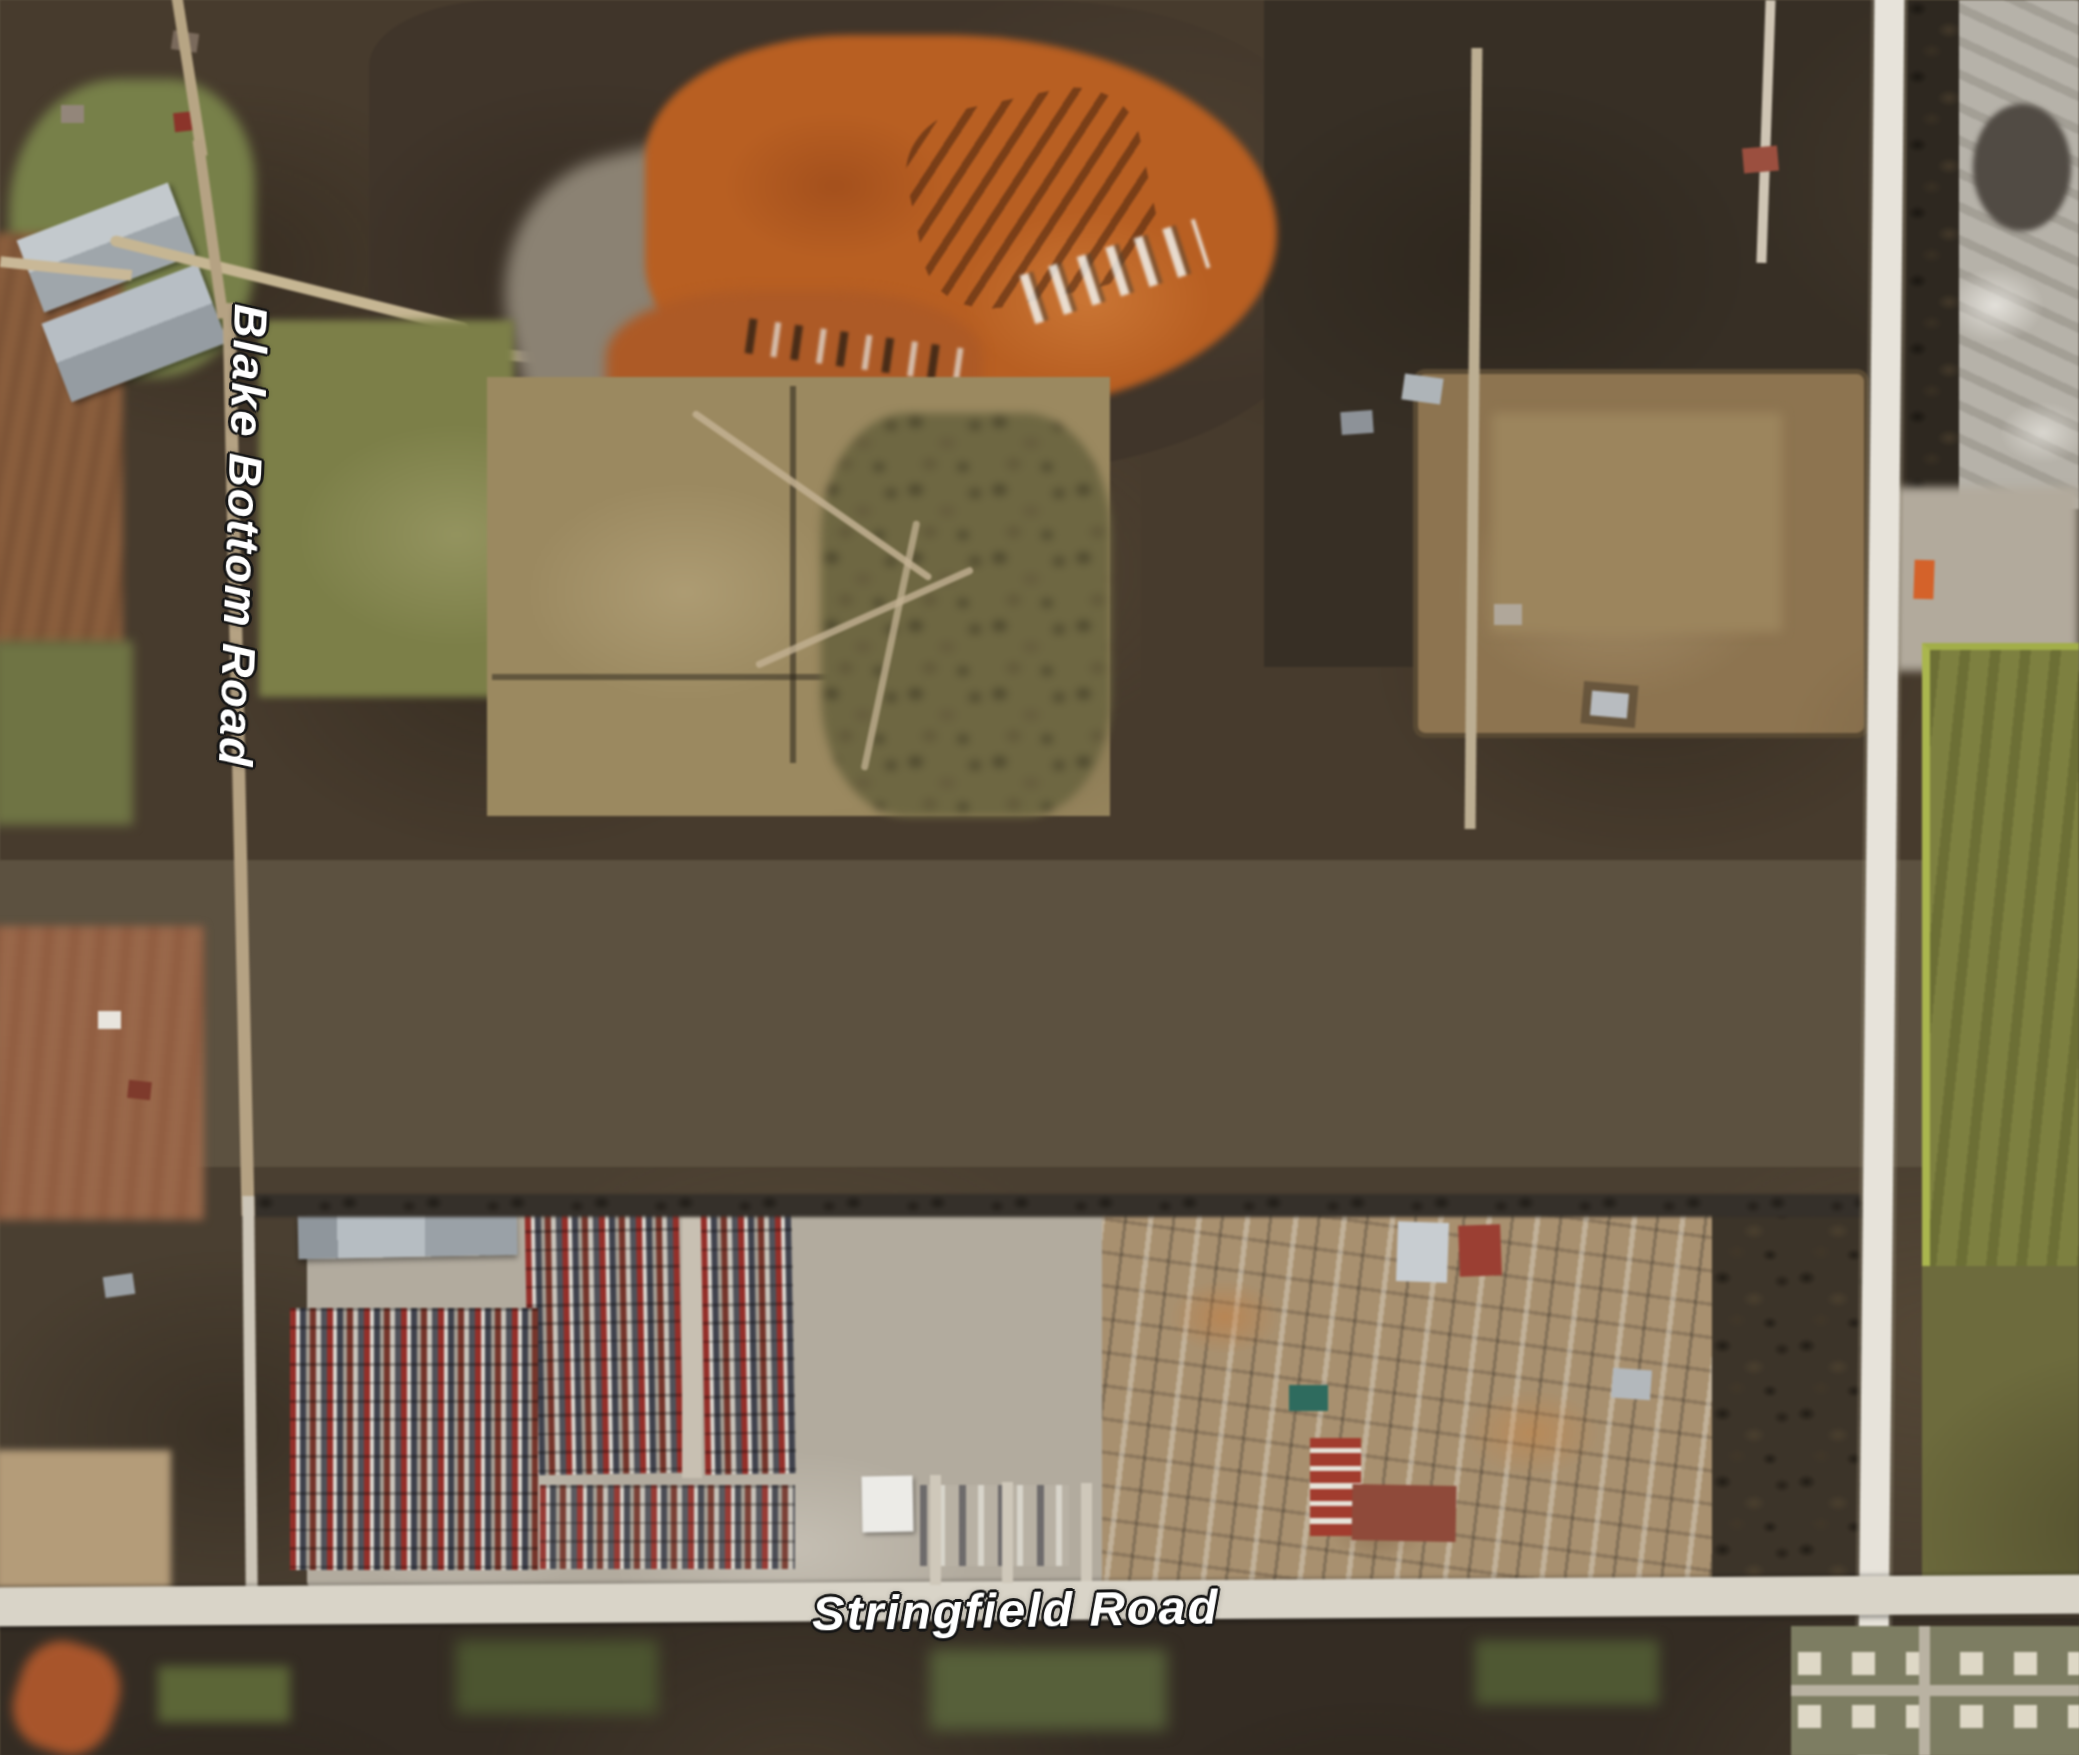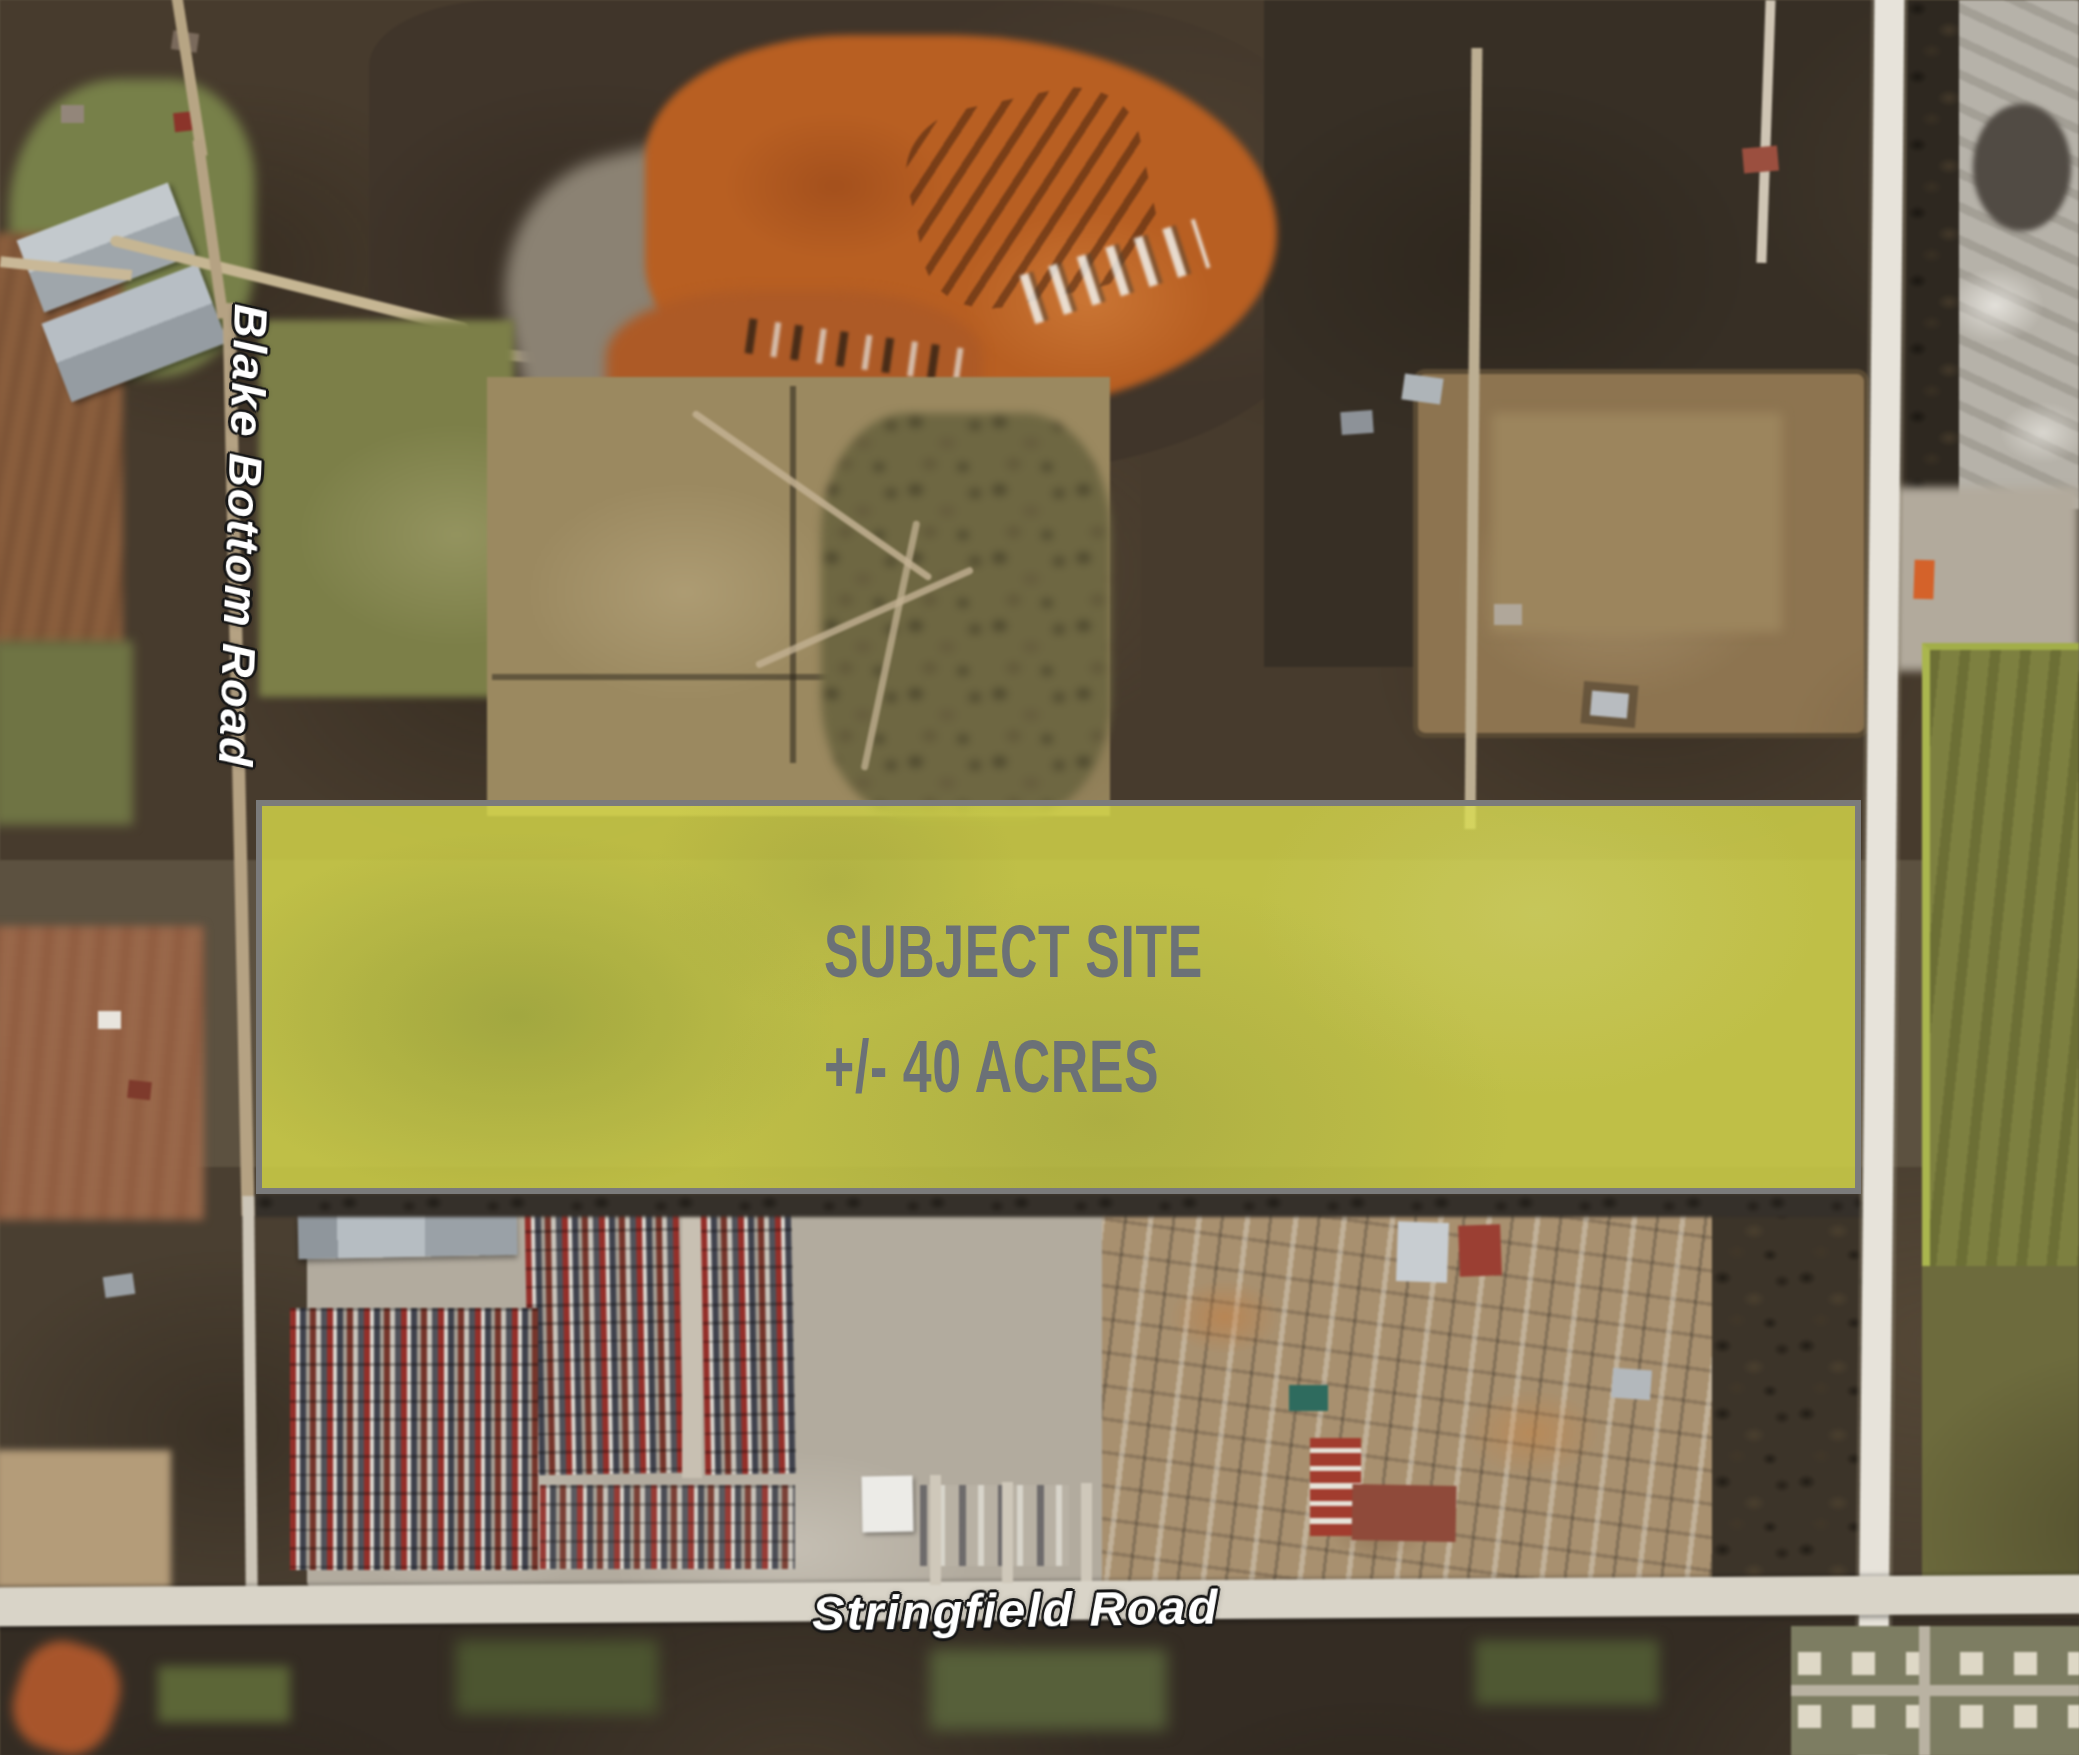--- a/index.html
+++ b/index.html
@@ -168,24 +168,17 @@
     <div class="r" style="left:456px;top:1640px;width:202px;height:74px;background:#4c5530;filter:blur(8px);"></div>
     <div class="r" style="left:930px;top:1649px;width:237px;height:81px;background:#57603a;filter:blur(8px);"></div>
     <div class="r" style="left:1475px;top:1640px;width:184px;height:65px;background:#4f5833;filter:blur(7px);"></div>
     <div class="r" style="left:1791px;top:1626px;width:289px;height:130px;background:#7d7d62;"></div>
     <div class="r houserow" style="left:1798px;top:1652px;width:282px;height:23px;"></div>
     <div class="r houserow" style="left:1798px;top:1705px;width:282px;height:23px;"></div>
     <div class="r" style="left:1791px;top:1685px;width:289px;height:10.5px;background:#b9b2a2;"></div>
     <div class="r" style="left:1919px;top:1626px;width:10.5px;height:130px;background:#b9b2a2;"></div>
   </div>
 
-  <div id="site">
-    <div id="site-fill"></div>
-    <div id="site-text">
-      <div>SUBJECT SITE</div>
-      <div>+/- 40 ACRES</div>
-    </div>
-  </div>
 
   <div id="label-blake" class="road-label">Blake Bottom Road</div>
   <div id="label-stringfield" class="road-label">Stringfield Road</div>
 </div>
 
 
 </body></html>

